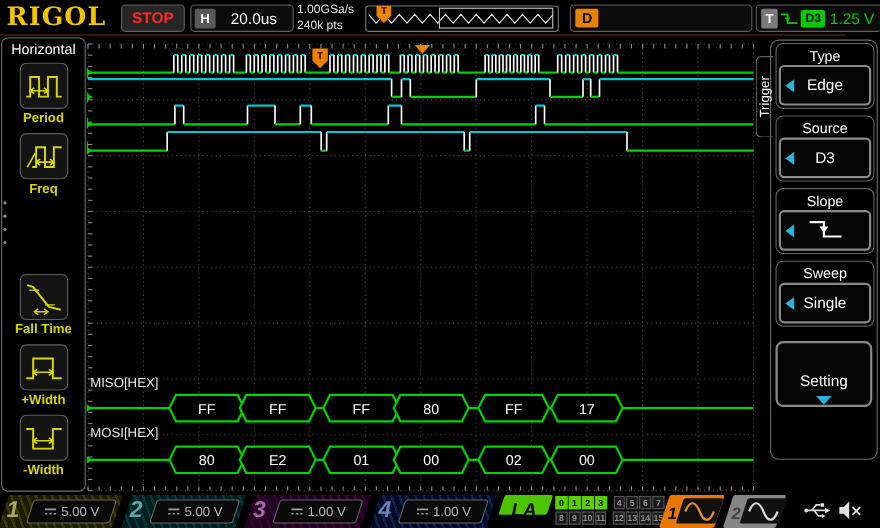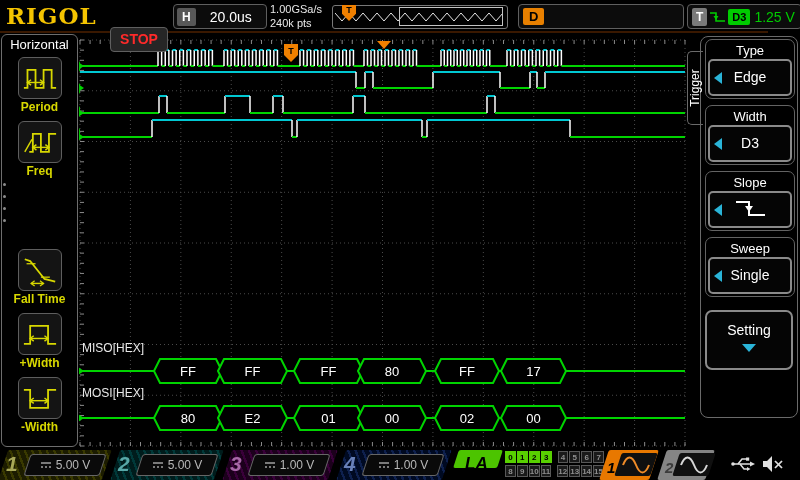--- a/index.html
+++ b/index.html
@@ -4,21 +4,21 @@
 <style>
   html,body{margin:0;padding:0;background:#000;}
   body{width:800px;height:480px;position:relative;overflow:hidden;
        font-family:"Liberation Sans",sans-serif;-webkit-font-smoothing:none;}
   .abs{position:absolute;}
 
   
   #topbar{left:0;top:0;width:768px;height:31px;background:#000;border-bottom:2px solid #3A1800;}
   #logo{left:6px;top:2px;font-family:"DejaVu Serif",serif;font-weight:bold;font-size:23px;color:#F5C400;letter-spacing:1px;}
   #stop-btn{left:110px;top:4px;width:56px;height:23px;background:#262626;border:1px solid #5F5F5F;border-radius:4px;
-            color:#FF2A2A;font-weight:bold;font-size:14px;text-align:center;line-height:23px;margin-top:23px;}
+            color:#FF2A2A;font-weight:bold;font-size:14px;text-align:center;line-height:23px;}
   .tb-box{top:4px;height:23px;background:#0C0C0C;border:1px solid #5F5F5F;border-radius:4px;display:flex;align-items:center;}
   #timebase-box{left:173px;width:92px;}
   .h-badge{background:#585858;color:#fff;font-weight:bold;font-size:12px;padding:2px 5px;border-radius:2px;margin-left:3px;}
   .tb-value{color:#fff;font-size:14px;flex:1;text-align:center;}
   #rate-box{left:270px;top:2px;color:#E8E8E8;font-size:11px;line-height:14px;}
   #record-box{left:332px;top:5px;width:174px;height:22px;border:1px solid #787878;border-radius:3px;background:#020202;}
   #record-window{left:66px;top:1px;width:102px;height:17px;border:1px solid #C4C4C4;background:transparent;}
   #record-tflag{left:9px;top:-1px;width:14px;height:16px;background:#F08000;color:#000;font-weight:bold;font-size:9px;
                 text-align:center;line-height:11px;clip-path:polygon(0 0,100% 0,100% 55%,50% 100%,0 55%);}
   #delay-box{left:518px;width:164px;}
@@ -43,21 +43,21 @@
   #rightmenu-frame{left:14px;top:3px;width:96px;height:380px;border:1px solid #6A6A6A;border-radius:8px;}
   #trigger-tab{left:1px;top:18px;width:15px;height:72px;border:1px solid #6A6A6A;border-right:none;border-radius:5px 0 0 5px;}
   #trigger-tab span{position:absolute;left:-27px;top:29px;width:68px;transform:rotate(-90deg);color:#fff;font-size:12px;text-align:center;}
   .rm-group{left:19px;width:84px;border:1px solid #636363;border-radius:7px;background:#000;padding:2px;}
   .rm-label{color:#fff;font-size:13px;text-align:center;height:17px;line-height:17px;}
   .rm-value{height:33px;border:2px solid #8A8A8A;border-radius:5px;background:#050505;position:relative;
             color:#fff;font-size:14px;text-align:center;line-height:33px;}
   .rm-arrow{position:absolute;left:4px;top:11px;width:0;height:0;border-top:6px solid transparent;
             border-bottom:6px solid transparent;border-right:8px solid #2AB4D8;}
   #setting-btn{left:19px;width:84px;height:56px;border:2px solid #8A8A8A;border-radius:7px;background:#050505;text-align:center;}
-  #setting-btn .rm-setlabel{color:#fff;font-size:14px;margin-top:10px;}
+  #setting-btn .rm-setlabel{color:#fff;font-size:14px;margin-top:26px;}
   .down-arrow{width:0;height:0;margin:6px auto 0;border-left:7px solid transparent;border-right:7px solid transparent;
               border-top:8px solid #2AB4D8;}
 
   
   #bottombar{left:0;top:450px;width:800px;height:30px;background:#000;}
   .ch-block{top:0;height:30px;}
   .ch-bg{position:absolute;left:3px;right:3px;top:0;bottom:0;transform:skewX(-18deg);border-radius:2px;}
   .hatch1{background:#1C1C00 repeating-linear-gradient(55deg,rgba(210,210,0,.16) 0 2px,transparent 2px 6px);}
   .hatch2{background:#001C1C repeating-linear-gradient(55deg,rgba(0,210,210,.16) 0 2px,transparent 2px 6px);}
   .hatch3{background:#1C001C repeating-linear-gradient(55deg,rgba(210,0,210,.16) 0 2px,transparent 2px 6px);}
@@ -692,21 +692,21 @@
 
   <div class="abs rm-group" style="top:6px">
     <div class="rm-label">Type</div>
     <div class="rm-value">
       <span class="rm-arrow"></span>
       <span>Edge</span>
     </div>
   </div>
 
   <div class="abs rm-group" style="top:72px">
-    <div class="rm-label">Width</div>
+    <div class="rm-label">Source</div>
     <div class="rm-value">
       <span class="rm-arrow"></span>
       <span>D3</span>
     </div>
   </div>
 
   <div class="abs rm-group" style="top:138px">
     <div class="rm-label">Slope</div>
     <div class="rm-value">
       <span class="rm-arrow"></span>

